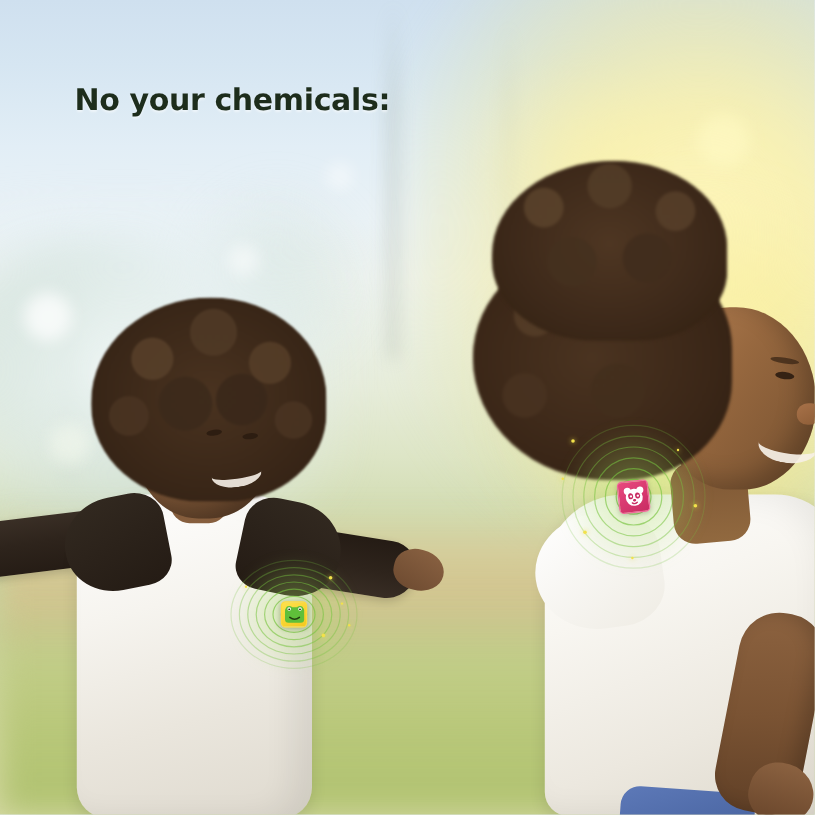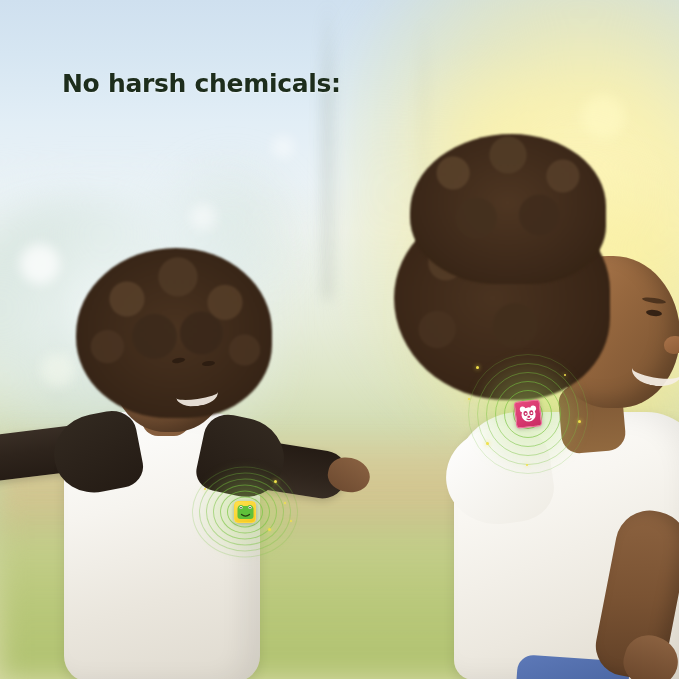--- a/index.html
+++ b/index.html
@@ -539,16 +539,16 @@
         <ellipse cx="12.4" cy="8.7" rx="2.1" ry="2.5" fill="#c92c63"></ellipse>
         <circle cx="6.8" cy="8.9" r="1" fill="#ffffff"></circle>
         <circle cx="12.6" cy="8.9" r="1" fill="#ffffff"></circle>
         <ellipse cx="9.5" cy="12.4" rx="1.4" ry="1" fill="#c92c63"></ellipse>
         <path d="M7.4 14.4 Q9.5 16.1 11.6 14.4" stroke="#c92c63" stroke-width="1.1" fill="none" stroke-linecap="round"></path>
       </svg>
     </div>
   </div>
 
   <div class="textblock">
-    <div class="subhead">No harsh chemicals:</div>
+    <div class="subhead">No your chemicals:</div>
   </div>
 
 </div>
 
 </body></html>

